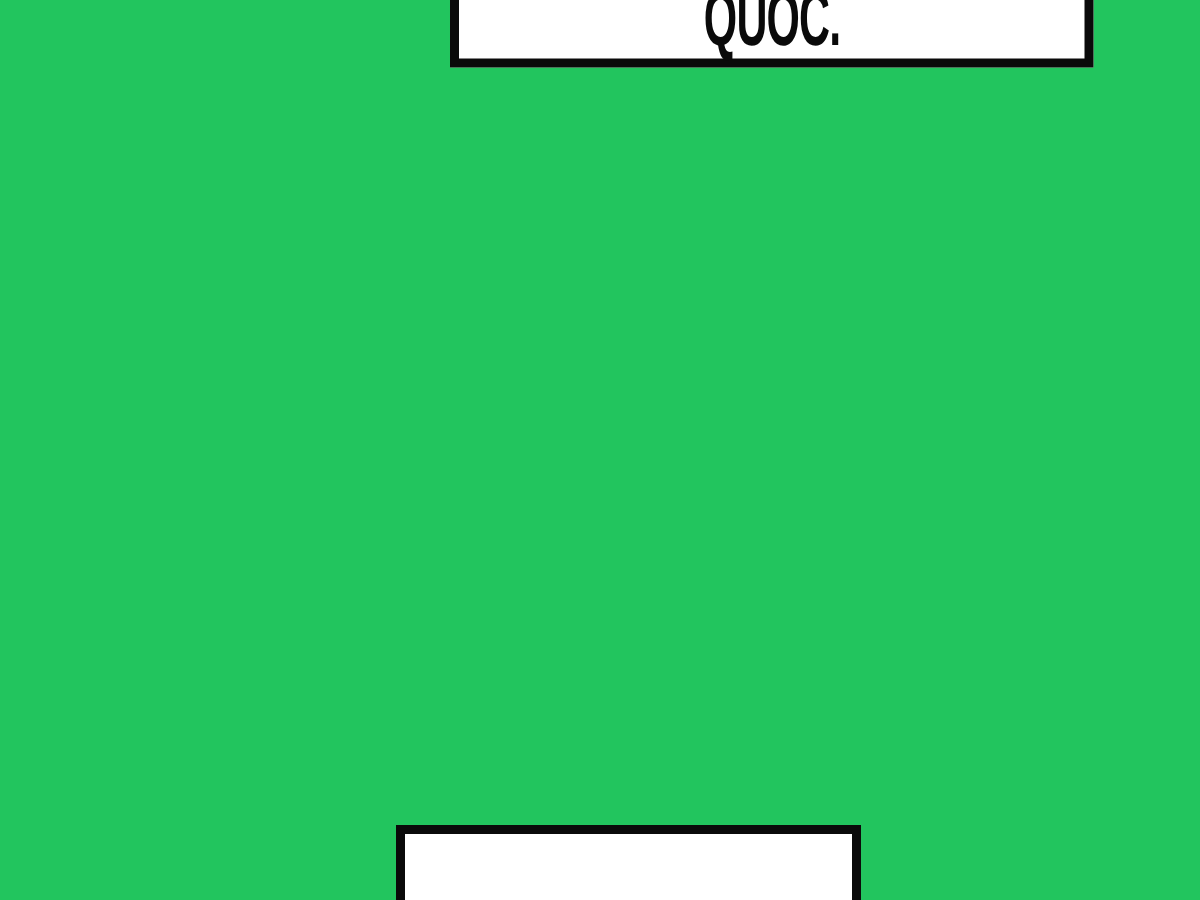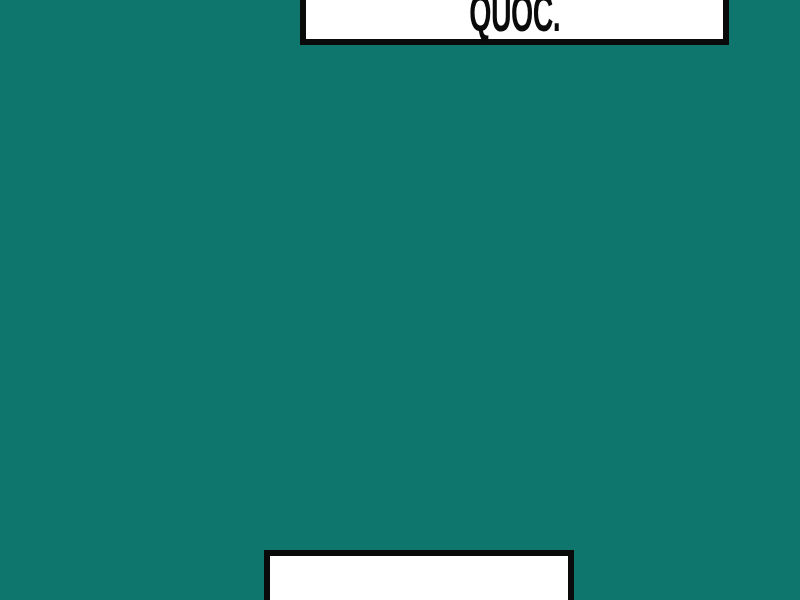--- a/index.html
+++ b/index.html
@@ -10,21 +10,21 @@
     width: 800px;
     height: 600px;
     position: relative;
     overflow: hidden;
     background: #ffffff;
     font-family: "Liberation Sans", sans-serif;
   }
   .comic-page {
     position: absolute;
     inset: 0;
-    background: #0f766e;
+    background: #22c55e;
   }
   .caption-box {
     position: absolute;
     box-sizing: border-box;
     border: 6px solid #0a0a0a;
     background: #ffffff;
     display: flex;
     align-items: flex-end;
     justify-content: center;
   }

